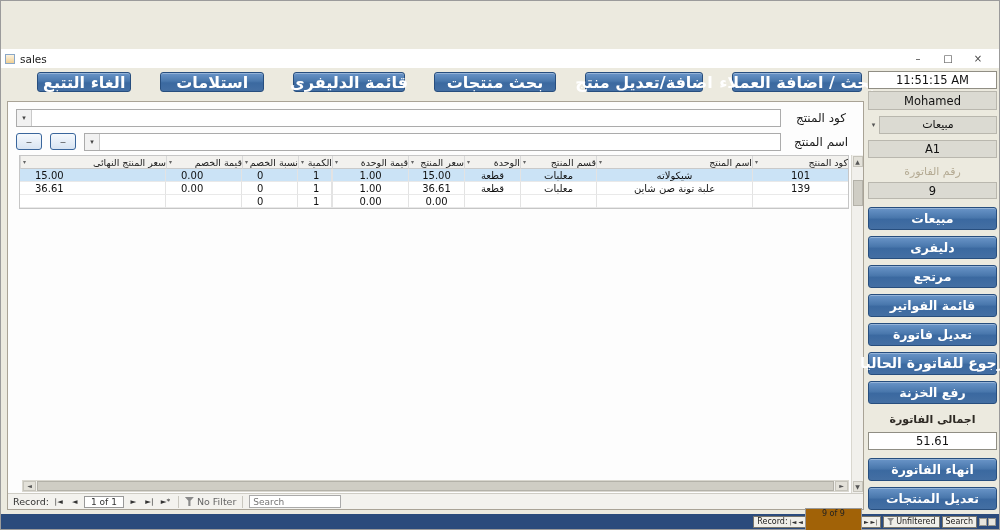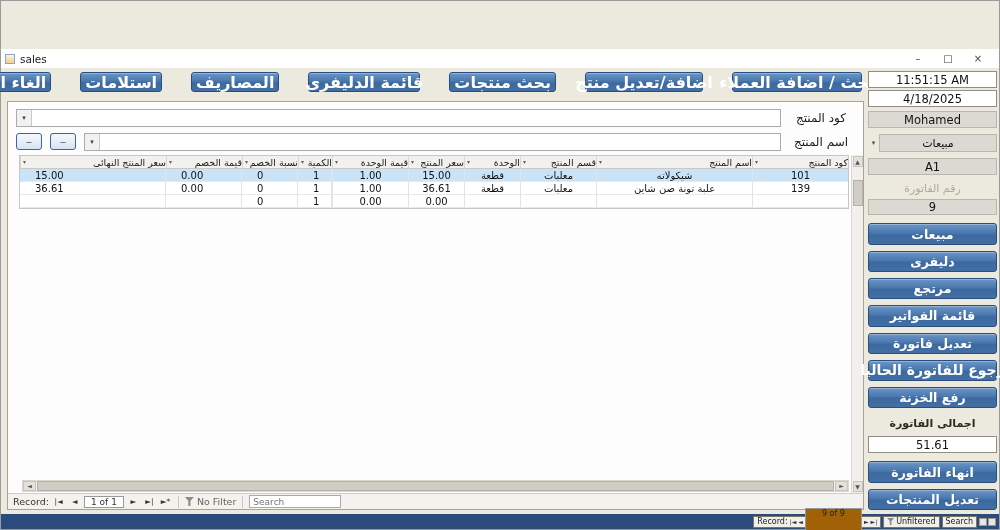--- a/index.html
+++ b/index.html
@@ -107,21 +107,20 @@
   </div>
 
   <div class="app-body">
     <div class="left-region">
 
       <div class="toolbar" dir="rtl">
         <button class="btn-blue tb-btn tw1">بحث / اضافة العملاء</button>
         <button class="btn-blue tb-btn tw3">اضافة/تعديل منتج</button>
         <button class="btn-blue tb-btn tw2">بحث منتجات</button>
         <button class="btn-blue tb-btn tw4">قائمة الدليفرى</button>
-        <button class="btn-blue tb-btn tw5">المصاريف</button>
         <button class="btn-blue tb-btn tw6">استلامات</button>
         <button class="btn-blue tb-btn tw7">الغاء التتبع</button>
       </div>
 
       <div class="main-panel">
 
         <div class="controls">
           <div class="ctl-row" dir="rtl">
             <label class="ctl-label">كود المنتج</label>
             <div class="combo">
@@ -257,21 +256,20 @@
             <span>No Filter</span>
           </span>
           <span class="rn-sep"></span>
           <input class="rn-search" placeholder="Search" style="">
         </div>
       </div>
     </div>
 
     <div class="sidebar">
       <div class="sb-box sb-white m2">11:51:15 AM</div>
-      <div class="sb-box sb-white m4">4/18/2025</div>
       <div class="sb-box sb-gray m6">Mohamed</div>
       <div class="sb-combo m6">
         <span class="sb-dd">▾</span>
         <div class="sb-box sb-gray sb-combo-box">مبيعات</div>
       </div>
       <div class="sb-box sb-gray m6">A1</div>
       <div class="sb-label-tan m2">رقم الفاتورة</div>
       <div class="sb-box sb-gray m8" style="height:18px">9</div>
 
       <button class="btn-blue sb-btn m6">مبيعات</button>

